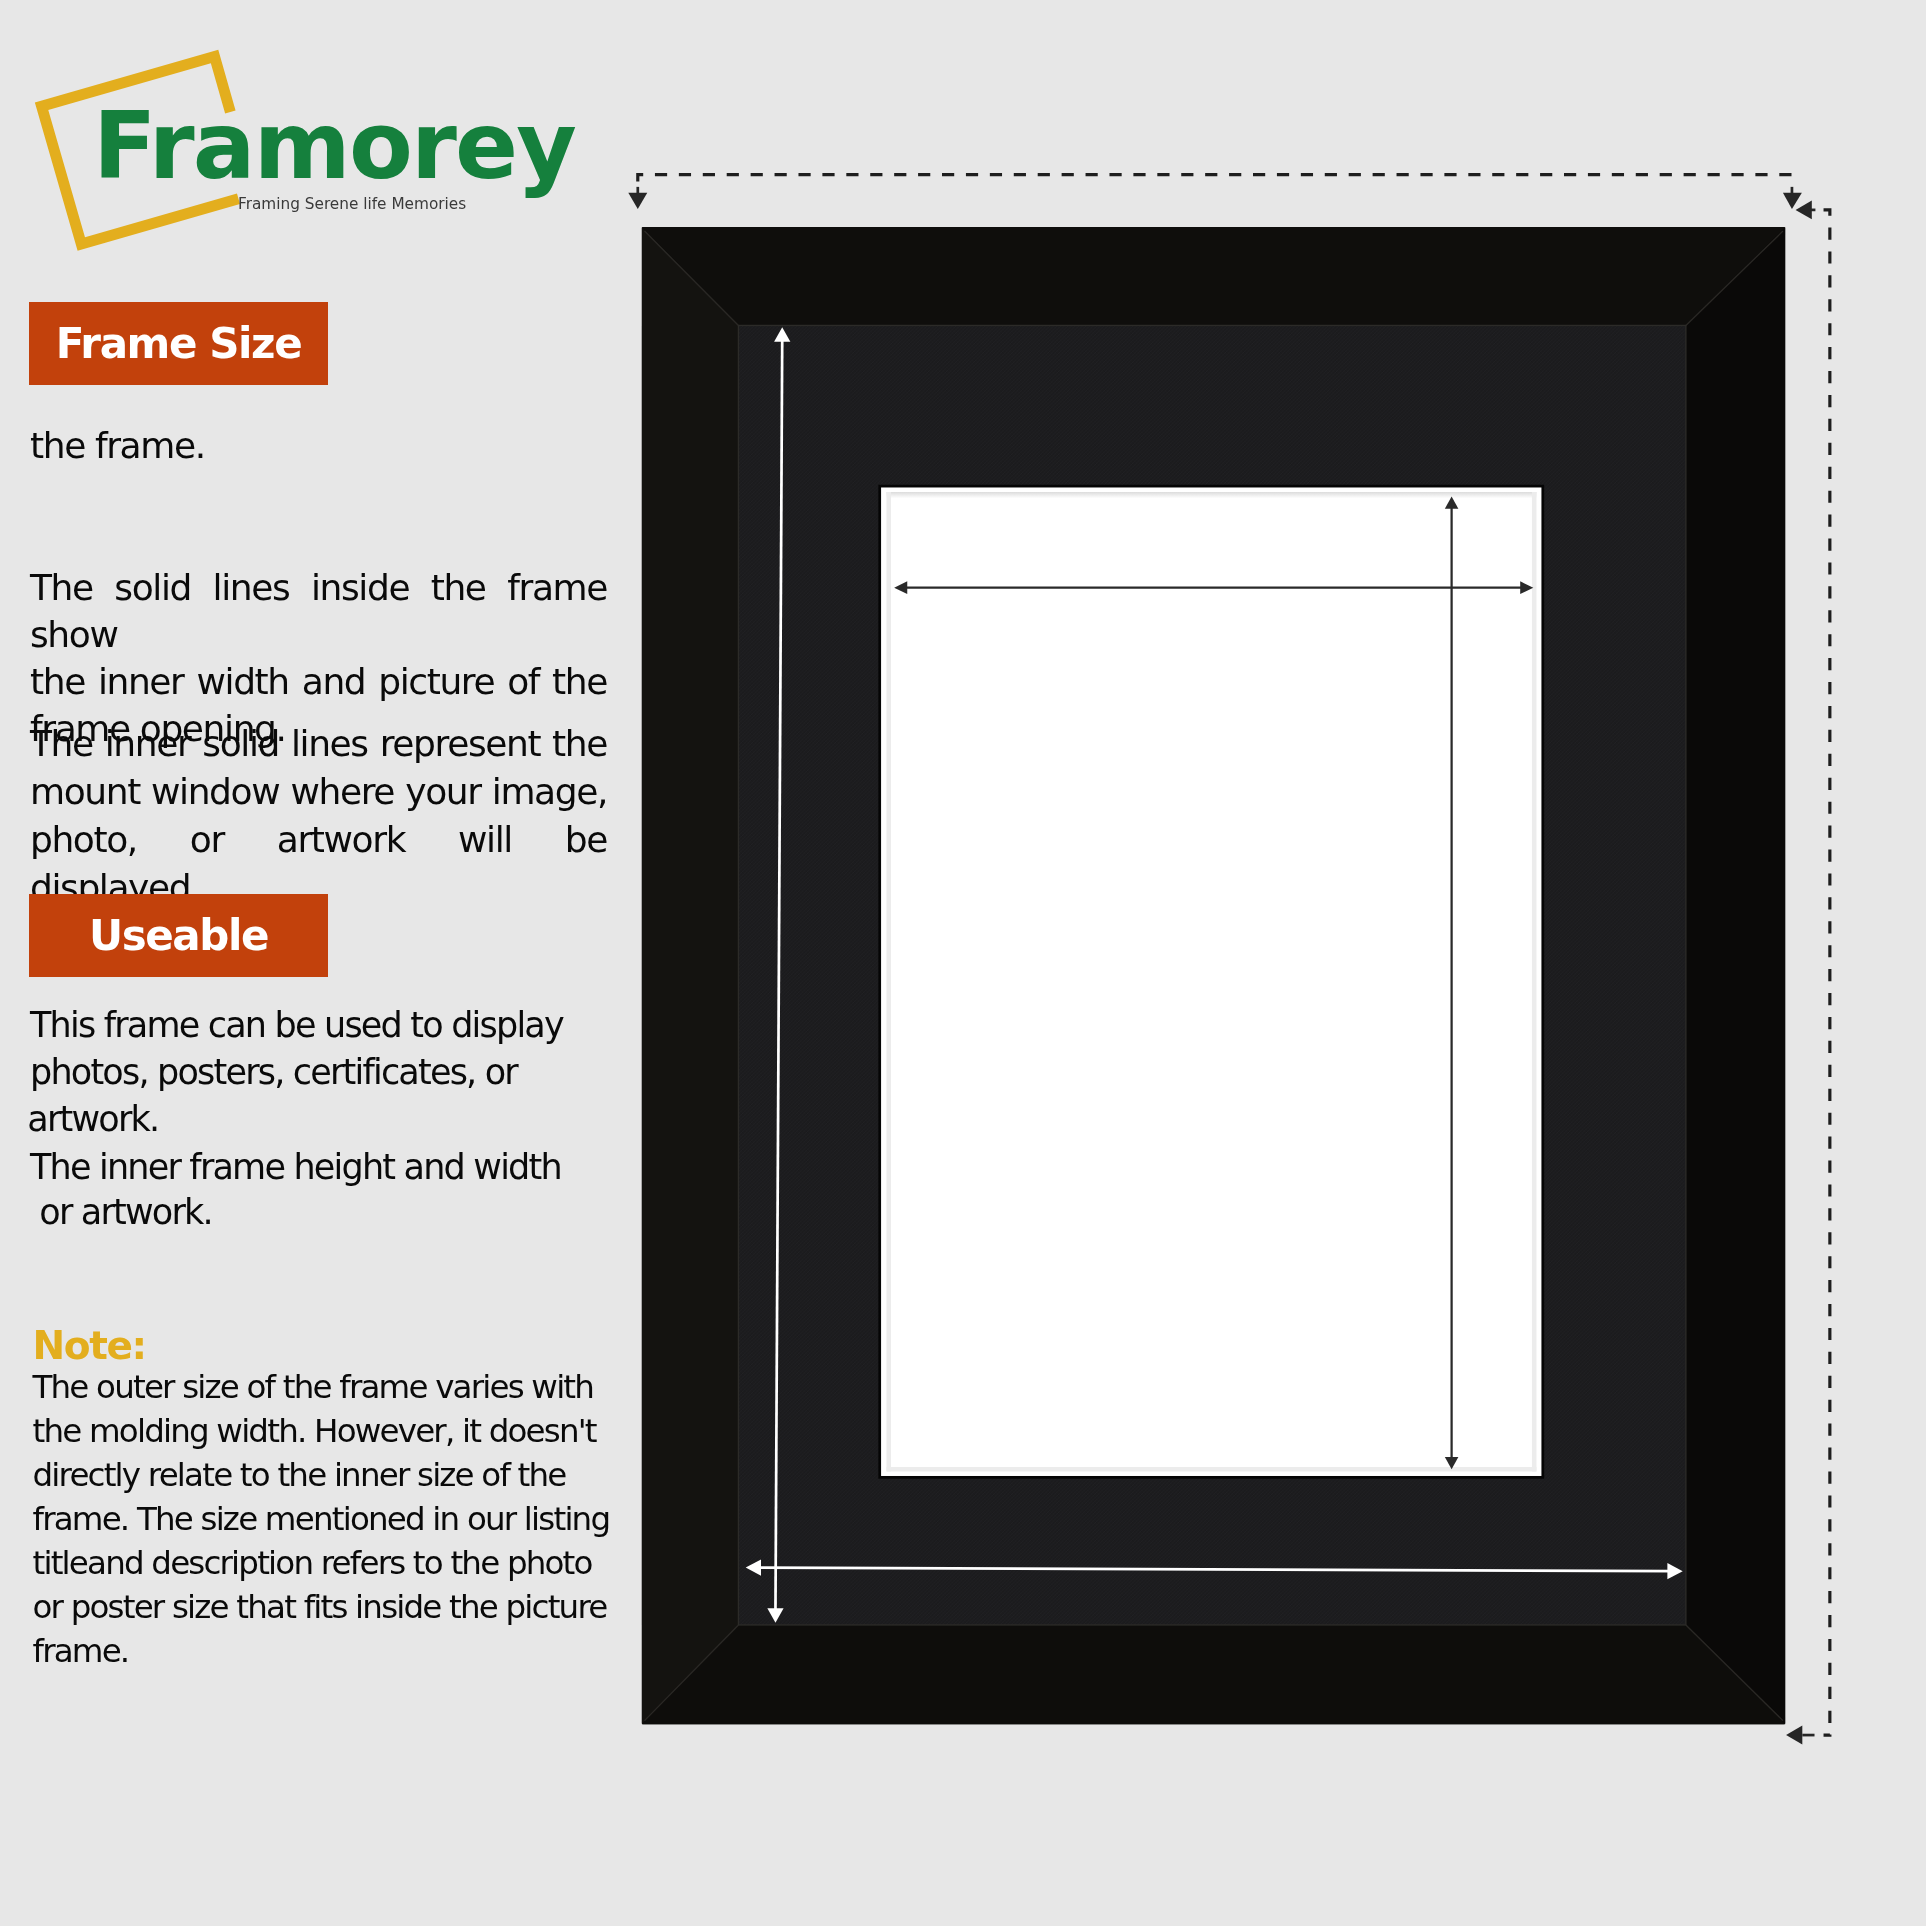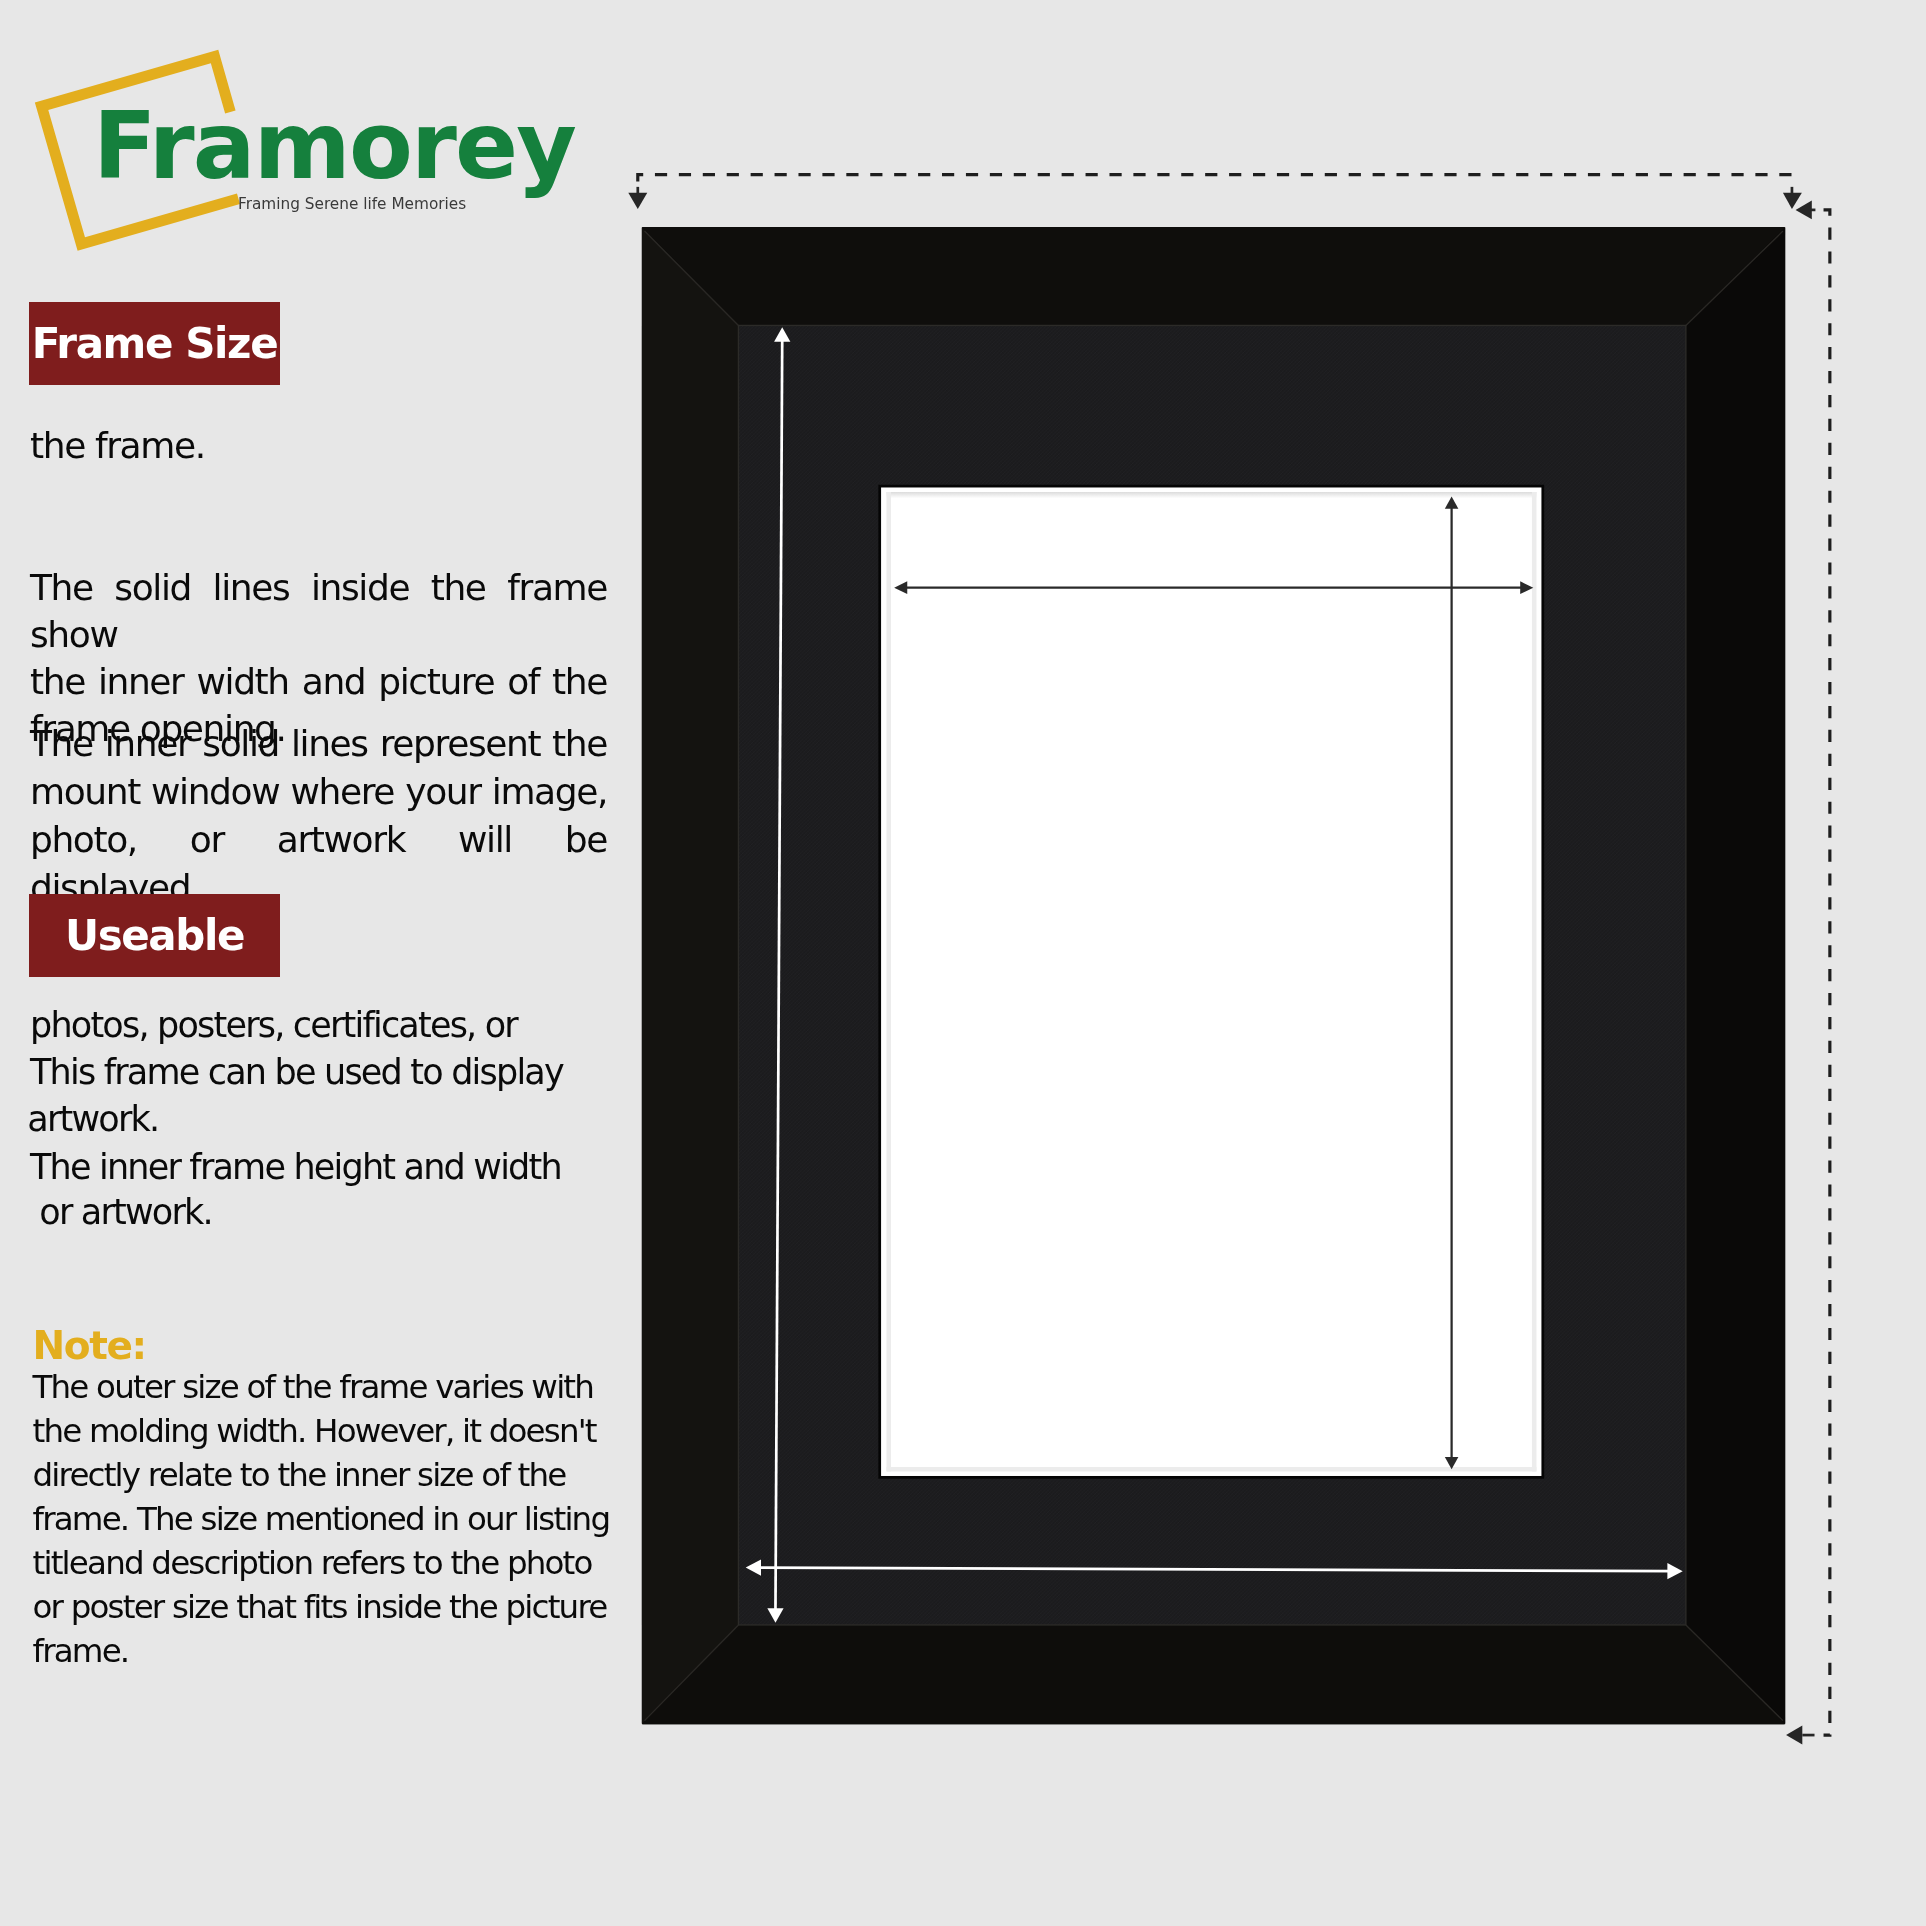--- a/index.html
+++ b/index.html
@@ -23,22 +23,22 @@
       line-height: 1; color: #15803d;
     }
     .logo-tag {
       position: absolute; left: 238px; top: 195px;
       font-family: "DejaVu Sans", sans-serif;
       font-size: 15.3px; color: #3a3a3a; letter-spacing: 0px; white-space: nowrap;
     }
 
     
     .badge {
-      position: absolute; left: 29px; width: 251px; height: 83px;
-      background: #7f1d1d; color: #ffffff;
+      position: absolute; left: 29px; width: 299px; height: 83px;
+      background: #c2410c; color: #ffffff;
       display: flex; align-items: center; justify-content: center;
       font-family: "DejaVu Sans", sans-serif; font-weight: bold;
       font-size: 42px; letter-spacing: -1.4px;
     }
     #badge-frame-size { top: 302px; }
     #badge-useable { top: 894px; }
 
     
     .para {
       position: absolute; left: 30px; width: 577px;
@@ -93,22 +93,22 @@
 
 <div id="para-inner" class="para justify">
   <span class="ln">The inner solid lines represent the</span>
   <span class="ln">mount window where your image,</span>
   <span class="ln">photo, or artwork will be displayed.</span>
 </div>
 
 <div id="badge-useable" class="badge">Useable</div>
 
 <div id="para-use1" class="para">
+  <span class="ln">This frame can be used to display</span>
   <span class="ln">photos, posters, certificates, or</span>
-  <span class="ln">This frame can be used to display</span>
   <span class="ln" style="margin-left:-2.7px">artwork.</span>
 </div>
 
 <div id="para-use2" class="para">
   <span class="ln">The inner frame height and width</span>
   <span class="ln" style="white-space:pre"> or artwork.</span>
 </div>
 
 <div class="note-title">Note:</div>
 <div id="para-note" class="para">

